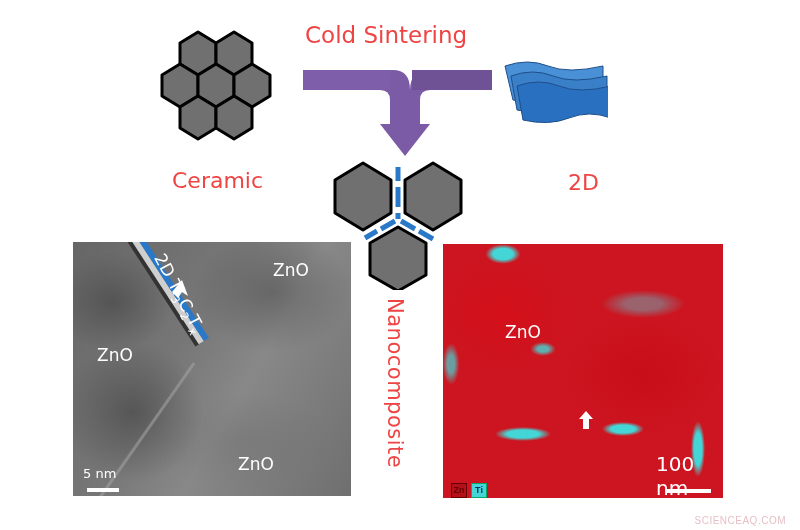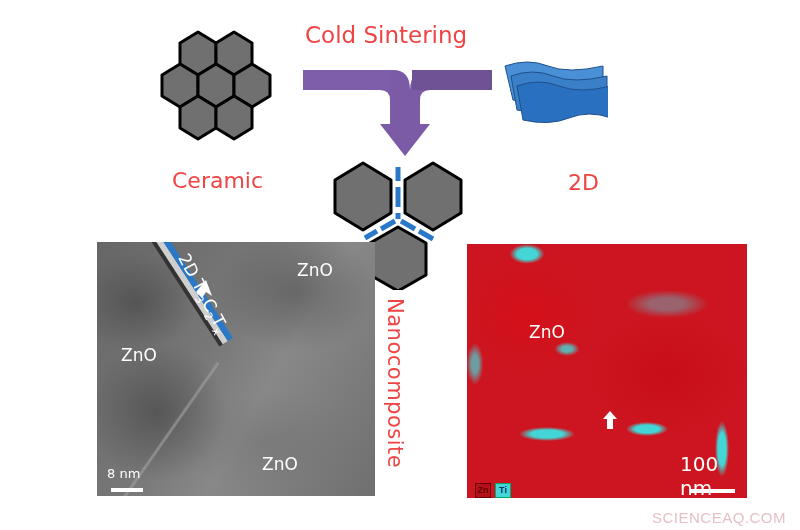--- a/index.html
+++ b/index.html
@@ -3,21 +3,21 @@
 <meta charset="utf-8">
 <style>
   html,body{margin:0;padding:0;background:#ffffff;}
   body{width:800px;height:530px;position:relative;overflow:hidden;font-family:"Liberation Sans","DejaVu Sans",sans-serif;color:#111;}
   .abs{position:absolute;}
   .label{font-family:"DejaVu Sans","Liberation Sans",sans-serif;color:#ef4444;}
   #title{left:305px;top:22px;font-size:23px;}
   #ceramic-label{left:172px;top:168px;font-size:22px;}
   #twod-label{left:568px;top:170px;font-size:22px;}
   #nano-label{left:383px;top:298px;font-size:21px;writing-mode:vertical-rl;transform:none;letter-spacing:0.5px;}
-  .panel{position:absolute;overflow:hidden;margin-left:24px;}
+  .panel{position:absolute;overflow:hidden;}
   #tem{left:73px;top:242px;width:278px;height:254px;
        background:
         radial-gradient(ellipse 60px 50px at 40px 60px, rgba(60,60,60,0.5), transparent),
         radial-gradient(ellipse 80px 60px at 200px 50px, rgba(70,70,70,0.45), transparent),
         radial-gradient(ellipse 70px 70px at 60px 170px, rgba(55,55,55,0.5), transparent),
         radial-gradient(ellipse 90px 50px at 170px 200px, rgba(110,110,110,0.4), transparent),
         linear-gradient(120deg,#666 0%,#777 40%,#888 60%,#6f6f6f 100%);}
   #tem .boundary{position:absolute;left:120px;top:120px;width:3px;height:170px;background:rgba(160,160,160,0.6);transform:rotate(35deg);transform-origin:top left;}
   #tem .layer{position:absolute;left:60px;top:-10px;width:6px;height:130px;background:#2a78c8;transform:rotate(-33deg);transform-origin:top left;box-shadow:-6px 0 0 #cfcfcf,-10px 0 0 #333;}
   #tem .ptext{position:absolute;color:#fff;font-size:17px;font-family:"DejaVu Sans",sans-serif;}
@@ -29,21 +29,21 @@
         radial-gradient(ellipse 10px 40px at 255px 205px, #44d6d6 40%, transparent 70%),
         radial-gradient(ellipse 18px 10px at 100px 105px, rgba(68,214,214,0.8) 30%, transparent 70%),
         radial-gradient(ellipse 12px 30px at 8px 120px, rgba(68,214,214,0.7) 30%, transparent 70%),
         radial-gradient(ellipse 60px 20px at 200px 60px, rgba(120,150,160,0.6) 30%, transparent 70%),
         radial-gradient(ellipse 70px 60px at 60px 70px, #d4101a, transparent),
         radial-gradient(ellipse 80px 60px at 200px 130px, #c80e18, transparent),
         #cc1520;}
   #eds .ptext{position:absolute;color:#fff;font-size:17px;font-family:"DejaVu Sans",sans-serif;}
   .scalebar{position:absolute;height:4px;background:#fff;}
   .legend-box{position:absolute;width:14px;height:13px;font-size:9px;line-height:13px;text-align:center;font-weight:bold;}
-  #watermark{right:14px;bottom:4px;font-size:15px;color:#e6bfc6;letter-spacing:0.5px;}
+  #watermark{right:14px;bottom:4px;font-size:10px;color:#e6bfc6;letter-spacing:0.5px;}
 </style>
 </head>
 <body>
 
 <div id="title" class="abs label">Cold Sintering</div>
 
 <svg class="abs" style="left:158px;top:26px;" width="120" height="130" viewBox="0 0 120 130">
   <g fill="#707070" stroke="#000" stroke-width="3" stroke-linejoin="round">
     <polygon points="22,17 40,6 58,17 58,38 40,49 22,38"></polygon>
     <polygon points="58,17 76,6 94,17 94,38 76,49 58,38"></polygon>
@@ -94,21 +94,21 @@
 <div id="tem" class="panel">
   <div class="boundary"></div>
   <div class="layer"></div>
   <div class="ptext" style="left:200px;top:18px;">ZnO</div>
   <div class="ptext" style="left:24px;top:103px;">ZnO</div>
   <div class="ptext" style="left:165px;top:212px;">ZnO</div>
   <div class="ptext" style="left:95px;top:8px;transform:rotate(62deg);transform-origin:left top;white-space:nowrap;"><span>2D Ti</span><sub style="font-size:11px;">3</sub><span>C</span><sub style="font-size:11px;">2</sub><span>T</span><sub style="font-size:11px;">x</sub></div>
   <svg class="abs" style="left:97px;top:36px;" width="22" height="22" viewBox="0 0 22 22">
     <polygon points="2,14 12,2 18,18 12,14 8,20" fill="#fff"></polygon>
   </svg>
-  <div class="ptext" style="left:10px;top:224px;font-size:13px;">8 nm</div>
+  <div class="ptext" style="left:10px;top:224px;font-size:13px;">5 nm</div>
   <div class="scalebar" style="left:14px;top:246px;width:32px;"></div>
 </div>
 
 <div id="eds" class="panel">
   <div class="ptext" style="left:62px;top:78px;">ZnO</div>
   <svg class="abs" style="left:135px;top:166px;" width="16" height="20" viewBox="0 0 16 20">
     <polygon points="8,1 15,9 11,9 11,19 5,19 5,9 1,9" fill="#fff"></polygon>
   </svg>
   <div class="ptext" style="left:213px;top:208px;font-size:20px;">100 nm</div>
   <div class="scalebar" style="left:223px;top:245px;width:45px;"></div>

